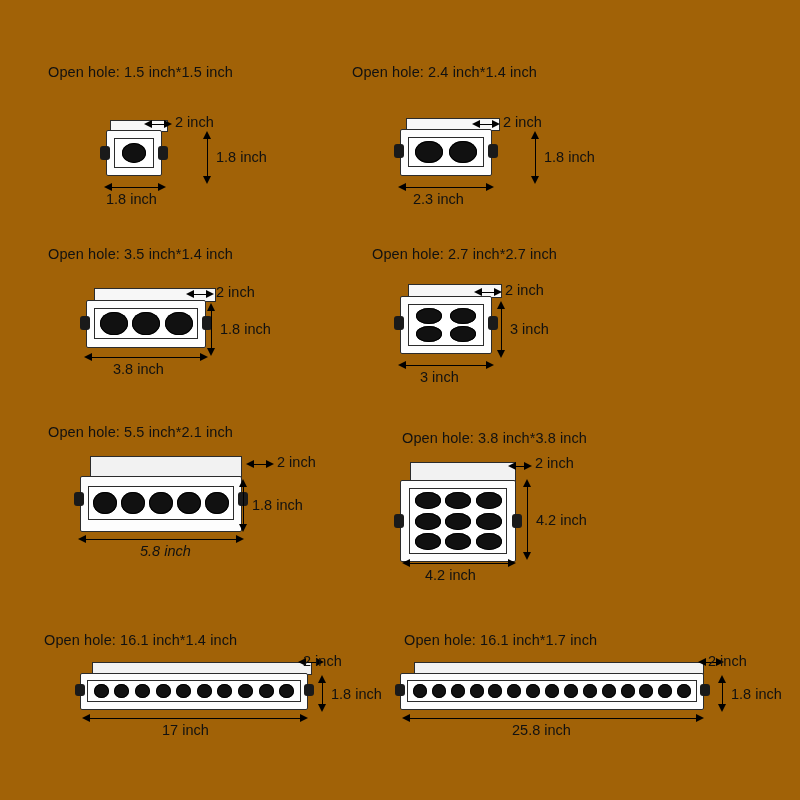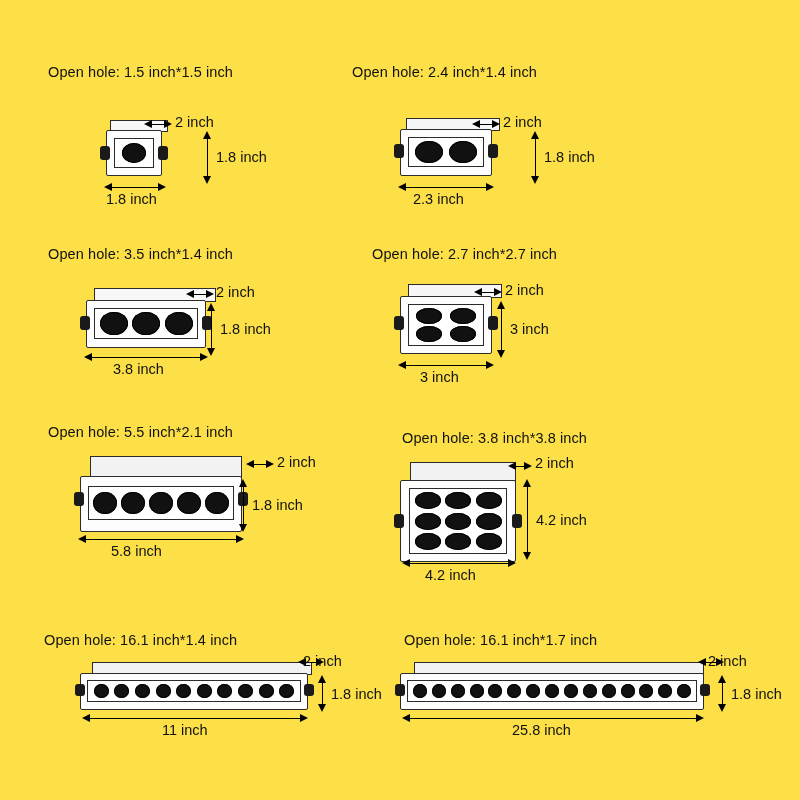--- a/index.html
+++ b/index.html
@@ -8,21 +8,21 @@
     width: 800px; height: 800px;
     background: #ffffff;
     font-family: "Liberation Sans", sans-serif;
     color: #111111;
     overflow: hidden;
   }
   #sheet {
     position: relative;
     width: 800px;
     height: 800px;
-    background: #fde047;
+    background: #a16207;
     text-align: center;
   }
   .item { position: absolute; }
   .caption {
     position: absolute;
     font-size: 14.5px;
     color: #111;
     white-space: nowrap;
     letter-spacing: 0.1px;
   }
@@ -235,21 +235,21 @@
     <div class="dimlabel" style="left:277px; top:454px;">2 inch</div>
 
     <div class="arrow v" style="left:243px; top:482px; height:48px;"></div>
     <div class="head up" style="left:239px; top:479px;"></div>
     <div class="head down" style="left:239px; top:524px;"></div>
     <div class="dimlabel" style="left:252px; top:497px;">1.8 inch</div>
 
     <div class="arrow h" style="left:80px; top:539px; width:162px;"></div>
     <div class="head left" style="left:78px; top:535px;"></div>
     <div class="head right" style="left:236px; top:535px;"></div>
-    <div class="dimlabel" style="left:111px; top:543px;">5.8 inch</div>
+    <div class="dimlabel" style="left:140px; top:543px;font-style:italic;">5.8 inch</div>
   </div>
 
   <div class="item">
     <div class="caption" style="left:402px; top:430px;">Open hole: 3.8 inch*3.8 inch</div>
 
     <div class="fixture" style="left:400px; top:462px; width:130px; height:100px;">
       <div class="toplip" style="left:10px; top:0px; width:106px; height:20px; background:#f2f2f2;"></div>
       <div class="body" style="left:0; top:18px; width:116px; height:82px;"></div>
       <div class="clip" style="left:-6px; top:52px;"></div>
       <div class="clip" style="left:112px; top:52px;"></div>
@@ -310,21 +310,21 @@
     <div class="dimlabel" style="left:303px; top:653px;">2 inch</div>
 
     <div class="arrow v" style="left:322px; top:678px; height:32px;"></div>
     <div class="head up" style="left:318px; top:675px;"></div>
     <div class="head down" style="left:318px; top:704px;"></div>
     <div class="dimlabel" style="left:331px; top:686px;">1.8 inch</div>
 
     <div class="arrow h" style="left:84px; top:718px; width:222px;"></div>
     <div class="head left" style="left:82px; top:714px;"></div>
     <div class="head right" style="left:300px; top:714px;"></div>
-    <div class="dimlabel" style="left:162px; top:722px;">11 inch</div>
+    <div class="dimlabel" style="left:162px; top:722px;">17 inch</div>
   </div>
 
   <div class="item">
     <div class="caption" style="left:404px; top:632px;">Open hole: 16.1 inch*1.7 inch</div>
 
     <div class="fixture" style="left:400px; top:662px; width:316px; height:48px;">
       <div class="toplip" style="left:14px; top:0px; width:290px; height:13px; background:#f2f2f2;"></div>
       <div class="body" style="left:0; top:11px; width:304px; height:37px;"></div>
       <div class="clip" style="left:-5px; top:22px; height:12px;"></div>
       <div class="clip" style="left:300px; top:22px; height:12px;"></div>

